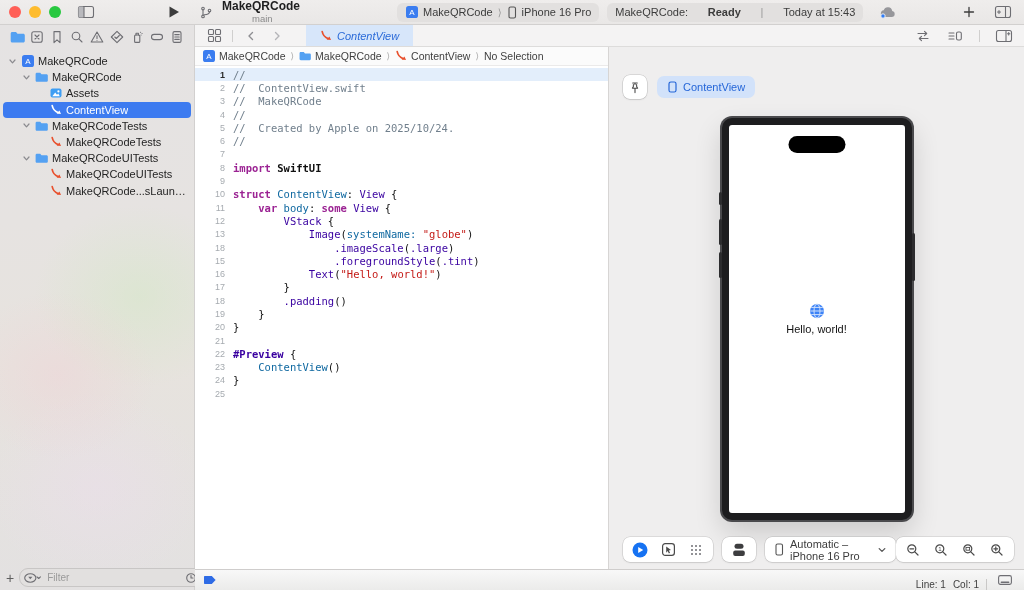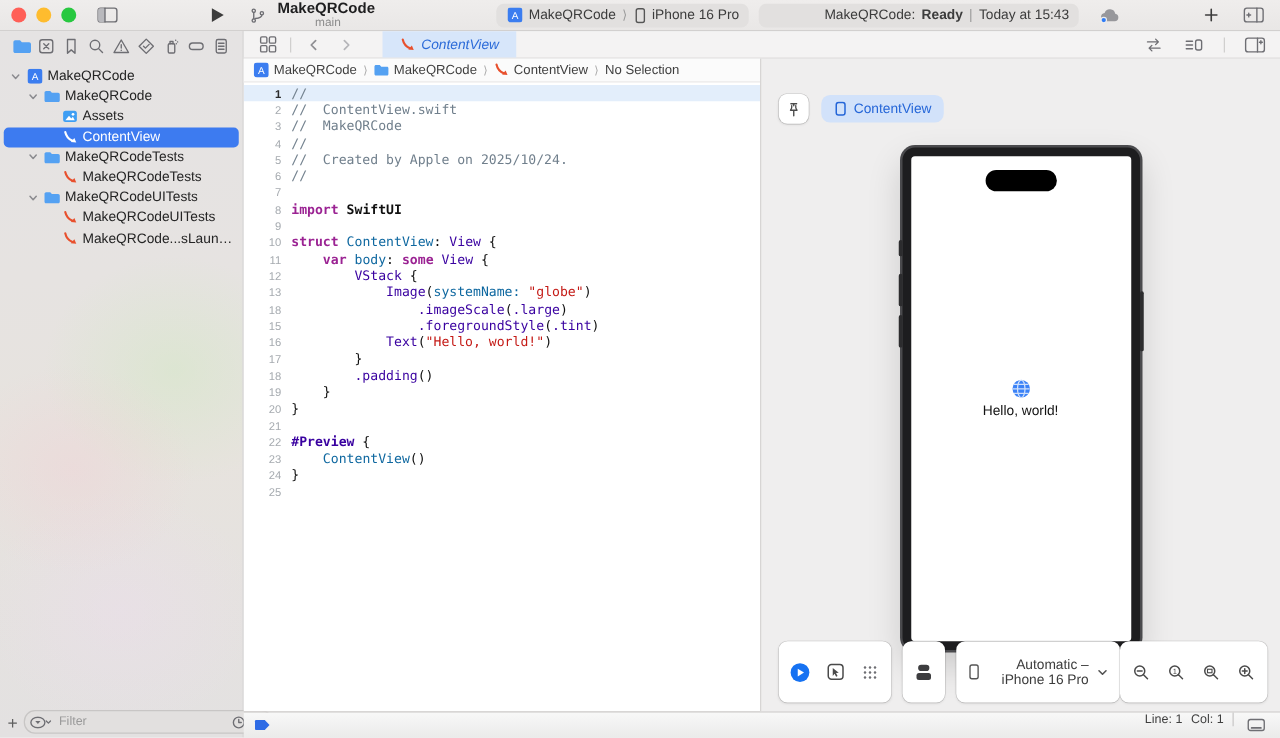--- a/index.html
+++ b/index.html
@@ -17,21 +17,21 @@
   .tb-icon{display:inline-flex;align-items:center;justify-content:center;width:22px;height:20px;}
   .sidebar-toggle{margin-left:14px;}
   .run-btn{margin-left:auto;margin-right:10px;}
   .title-block{display:flex;align-items:center;gap:5px;min-width:180px;}
   .title-stack{display:flex;flex-direction:column;line-height:1;}
   .win-title{font-size:12px;font-weight:bold;color:#1e1e1f;}
   .win-branch{font-size:9.5px;color:#8b8b8b;margin-top:2px;padding-left:30px;}
   .chip{background:#e2e0df;border-radius:6px;height:19px;display:flex;align-items:center;
         padding:0 8px;gap:5px;white-space:nowrap;}
   .scheme-chip{margin-left:22px;}
-  .status-chip{margin-left:8px;min-width:240px;justify-content:flex-end;}
+  .status-chip{margin-left:8px;min-width:240px;justify-content:space-between;}
   .sep-gray{color:#9a9a9a;}
   .bold{font-weight:bold;}
   .tl-right{margin-left:auto;display:flex;align-items:center;gap:12px;padding-right:10px;}
   .chev{color:#9a9a9a;font-size:10px;}
 
   
   .body{flex:1;display:flex;min-height:0;}
 
   
   .sidebar{width:195px;flex:0 0 195px;display:flex;flex-direction:column;box-sizing:border-box;
@@ -106,30 +106,30 @@
   .sb-vol1{left:-10px;top:94px;width:3px;height:26px;}
   .sb-vol2{left:-10px;top:127px;width:3px;height:26px;}
   .sb-power{right:-10px;top:108px;width:3px;height:48px;}
   .phone-content{position:absolute;inset:0;display:flex;flex-direction:column;align-items:center;
                  justify-content:center;gap:4px;}
   .hello{font-size:11px;color:#111;}
   .preview-controls{position:absolute;left:14px;right:10px;bottom:7px;display:flex;align-items:center;
                     justify-content:space-between;}
   .pc-left{display:flex;align-items:center;gap:9px;}
   .wpill{background:#fff;border-radius:7px;height:25px;display:flex;align-items:center;gap:12px;
-         padding:12px 9px;box-shadow:0 0 0 .5px rgba(0,0,0,.16),0 1px 2px rgba(0,0,0,.08);text-align:right;}
+         padding:0 9px;box-shadow:0 0 0 .5px rgba(0,0,0,.16),0 1px 2px rgba(0,0,0,.08);}
   .wpill .tb-icon{width:16px;height:16px;}
   .dest-text{font-size:11px;color:#3c3c3c;}
   .dest{gap:6px;}
 
   
   .status-bar{height:20px;flex:0 0 20px;background:linear-gradient(#f8f8f8,#ebebea);
               border-top:1px solid #cfcdcc;display:flex;align-items:center;padding:0 8px;
               font-size:10px;color:#3f3f3f;}
-  .sb-right{margin-left:auto;display:flex;align-items:flex-start;gap:7px;}
+  .sb-right{margin-left:auto;display:flex;align-items:flex-end;gap:7px;}
   .sb-div{width:1px;height:11px;background:#c9c8c7;}
 
   .icon-svg{display:block;}
 </style>
 </head>
 <body>
 
 <div class="window">
 
   <div class="toolbar">

